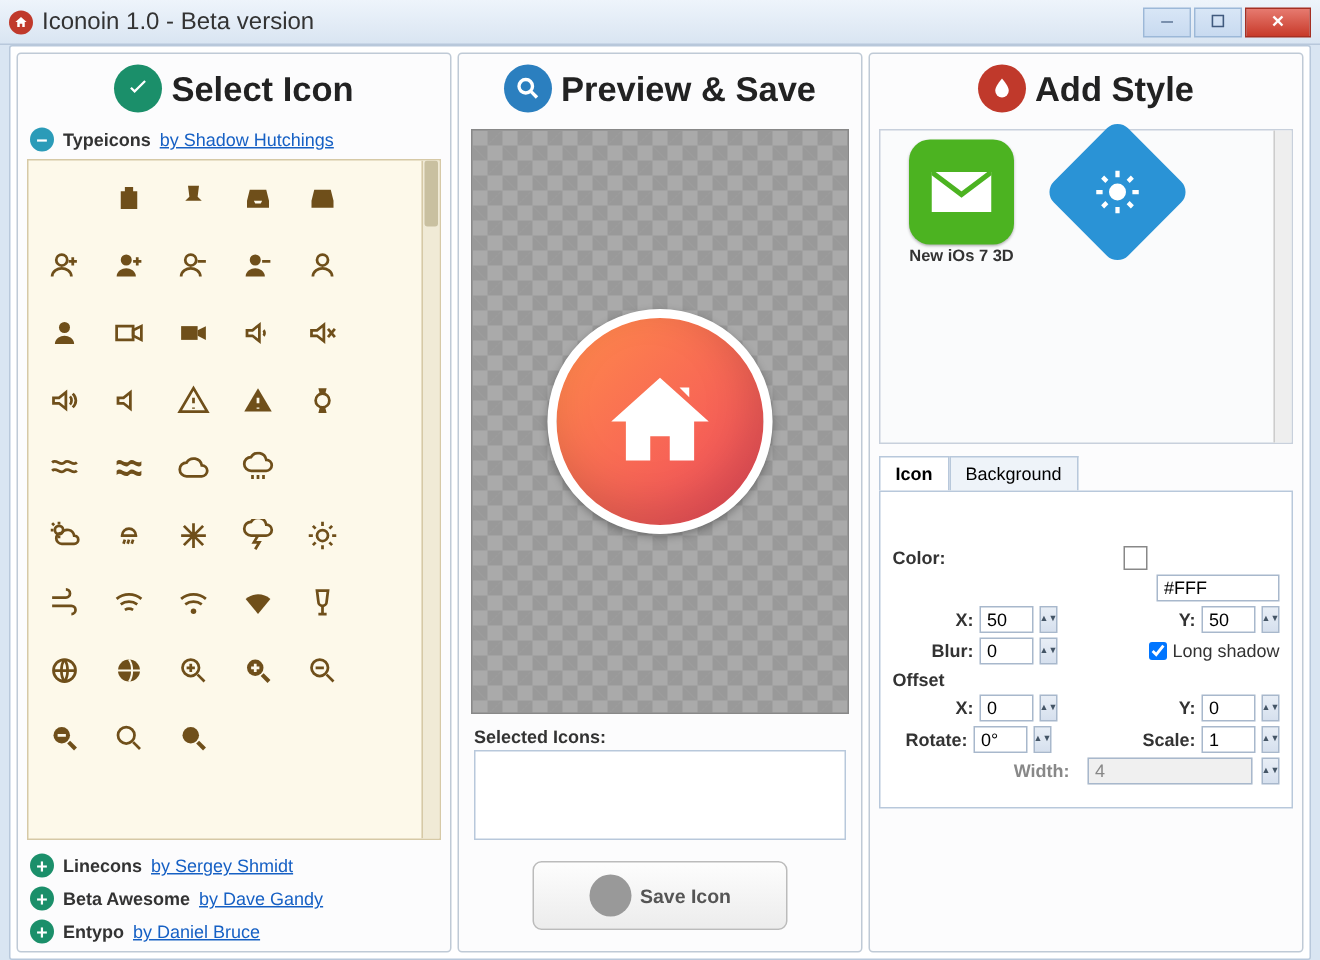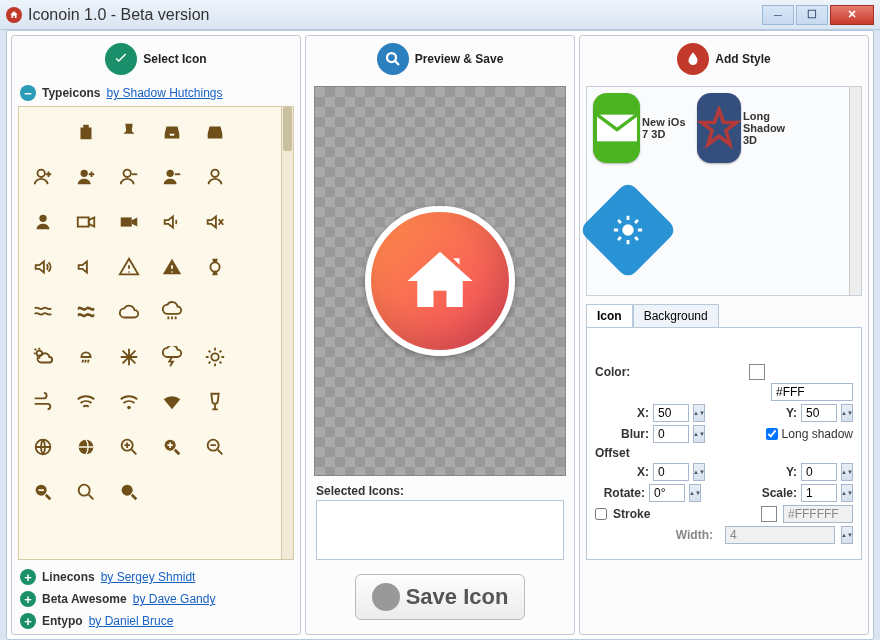--- a/index.html
+++ b/index.html
@@ -20,21 +20,21 @@
 .panel-left { width: 290px; }
 .panel-mid { width: 270px; }
 .panel-right { flex: 1; }
 
 .panel-header { display: flex; align-items: center; justify-content: center; height: 46px; gap: 6px; }
 .hdr-circle { width: 32px; height: 32px; border-radius: 50%; display: flex; align-items: center; justify-content: center; }
 .hdr-green { background: #1b8f6a; }
 .hdr-blue { background: #2b7fbf; }
 .hdr-red { background: #c0392b; }
 .hdr-circle svg { fill: white; width: 18px; height: 18px; }
-.panel-header .title { font-size: 12px; font-weight: bold; color: #222; }
+.panel-header .title { font-size: 23px; font-weight: bold; color: #222; }
 
 
 .iconset-row { display:flex; align-items:center; padding: 3px 8px; font-size: 12px; gap: 6px;}
 .iconset-toggle { width:16px; height:16px; border-radius:50%; display:flex;align-items:center;justify-content:center; font-weight:bold; color:white; font-size:13px; line-height:1;}
 .toggle-minus { background:#2b9bb8; }
 .toggle-plus { background:#1b8f6a; }
 .iconset-name { font-weight:bold; color:#333; }
 .iconset-author { color:#1660c4; text-decoration: underline; cursor:pointer;}
 .icon-grid-wrap { flex:1; overflow:hidden; position:relative; margin:2px 6px 4px 6px; border:1px solid #d6c9a6; background:#fdf9ea; display:flex;}
 .icon-grid { flex:1; display:grid; grid-template-columns: repeat(6, 1fr); grid-auto-rows: 45px; padding:2px; overflow:hidden;}
@@ -48,27 +48,27 @@
 .preview-area { margin: 4px 8px; height: 390px; background-color:#aaa;
   background-image:
    linear-gradient(45deg,#999 25%,transparent 25%),linear-gradient(-45deg,#999 25%,transparent 25%),
    linear-gradient(45deg,transparent 75%,#999 75%),linear-gradient(-45deg,transparent 75%,#999 75%);
   background-size:20px 20px; background-position:0 0,0 10px,10px -10px,-10px 0;
   border:1px solid #888; display:flex; align-items:center; justify-content:center; position:relative;}
 .preview-circle { width:150px; height:150px; border-radius:50%; background: linear-gradient(135deg,#ff8b4a,#f24a5e); border:6px solid white; display:flex; align-items:center; justify-content:center; box-shadow:0 2px 6px rgba(0,0,0,.3), inset -8px -12px 30px rgba(0,0,0,.15);}
 .preview-circle svg { width:78px; height:78px; fill:white;}
 .sel-label { font-size:12px; font-weight:bold; color:#333; margin:4px 10px 2px 10px;}
 .sel-box { height:60px; margin:0 10px 10px 10px; border:1px solid #b8c8db; background:white;}
-.save-btn { margin:4px auto 10px auto; width:170px; height:46px; border:1px solid #bbb; border-radius:6px; background:linear-gradient(#fdfdfd,#ececec); display:flex; align-items:center; justify-content:center; gap:6px; font-size:22px; font-weight:bold; color:#555;}
+.save-btn { margin:4px auto 10px auto; width:170px; height:46px; border:1px solid #bbb; border-radius:6px; background:linear-gradient(#fdfdfd,#ececec); display:flex; align-items:center; justify-content:center; gap:6px; font-size:13px; font-weight:bold; color:#555;}
 .save-btn .dl { width:28px; height:28px; border-radius:50%; background:#999; display:flex;align-items:center;justify-content:center;}
 .save-btn .dl svg { width:15px; height:15px; fill:white;}
 
 
 .styles-area { margin:4px 6px; height:210px; border:1px solid #c8d0dc; background:#fafbfc; display:flex; gap:8px; padding:6px; position:relative; align-items:flex-start; flex-wrap:wrap;}
-.style-tile { width:96px; display:flex; flex-direction:row; align-items:center; gap:2px;}
+.style-tile { width:96px; display:flex; flex-direction:column; align-items:center; gap:2px;}
 .style-tile .box { width:70px; height:70px; border-radius:14px; display:flex;align-items:center;justify-content:center; box-shadow:0 1px 2px rgba(0,0,0,.3);}
 .box-green { background:#4cb321; }
 .box-blue { background:#344f7e; }
 .box-diamond { width:70px; height:70px; transform:rotate(45deg); background:#2a93d6; border-radius:10px; display:flex;align-items:center;justify-content:center;}
 .box-diamond svg { transform:rotate(-45deg); }
 .style-tile .lbl { font-size:11px; font-weight:bold; color:#333;}
 .styles-scroll { width:12px; background:#eee; border-left:1px solid #ccc; position:absolute; right:0; top:0; bottom:0;}
 
 .tabs { display:flex; margin:4px 6px 0 6px; font-size:12px;}
 .tab { padding:4px 10px; border:1px solid #b8c8db; border-bottom:none; background:#eef3f9; cursor:pointer;}
@@ -462,28 +462,20 @@
       <div class="style-tile">
         <div class="box box-green">
             <svg width="40" height="28" viewBox="0 0 24 16">
               <rect width="24" height="16" fill="white"></rect>
               <path d="M0 0l12 9L24 0" fill="none" stroke="#4cb321" stroke-width="2"></path>
             </svg>
           </div>
         <div class="lbl">New iOs 7 3D</div>
       </div>
       <div class="style-tile">
-        <div class="box box-blue">
-            <svg width="44" height="44" viewBox="0 0 24 24">
-              <path d="M12 2l2.5 7h7l-5.7 4.3L18 21l-6-4.5L6 21l2.2-7.7L2.5 9h7z" fill="none" stroke="#b23a3a" stroke-width="2"></path>
-            </svg>
-          </div>
-        <div class="lbl">Long Shadow 3D</div>
-      </div>
-      <div class="style-tile">
         <div class="box-diamond">
             <svg width="34" height="34" viewBox="0 0 24 24" fill="white">
               <circle cx="12" cy="12" r="4"></circle>
               <path d="M12 2v3M12 19v3M2 12h3M19 12h3M5 5l2 2M17 17l2 2M19 5l-2 2M7 17l-2 2" stroke="white" stroke-width="2"></path>
             </svg>
           </div>
         <div class="lbl"></div>
       </div>
       <div class="styles-scroll"></div>
     </div>
@@ -547,27 +539,20 @@
             <input class="tinput num" value="0°" style="">
             <div class="spinner">▲▼</div>
           </div>
         <span style="flex:1"></span>
         <div class="half">
             <span class="k">Scale:</span>
             <input class="tinput num" value="1" style="">
             <div class="spinner">▲▼</div>
           </div>
       </div>
-      <div class="prow">
-        <input type="checkbox" class="cb" style="">
-        <span class="plabel" style="width:auto">Stroke</span>
-        <span style="flex:1"></span>
-        <div class="swatch"></div>
-        <input class="tinput disabled" style="width: 70px;" disabled="" value="#FFFFFF">
-      </div>
       <div class="prow" style="padding-left:60px">
         <span style="flex:1;text-align:right;color:#888;font-weight:bold">Width:</span>
         <input class="tinput disabled" style="width: 110px; margin-left: 6px;" disabled="" value="4">
           <div class="spinner">▲▼</div>
       </div>
     </div>
   </div>
 
 </div>
 

